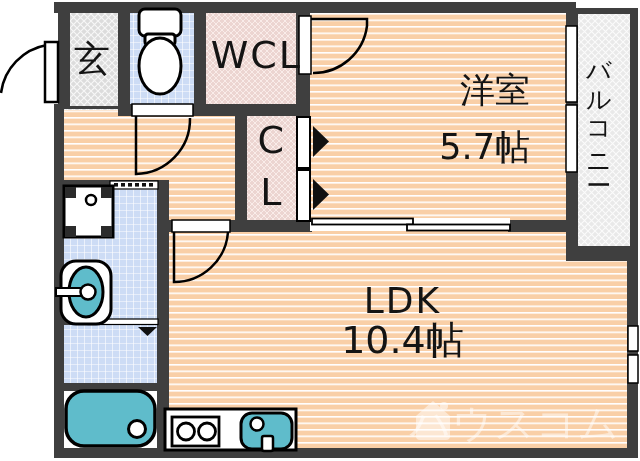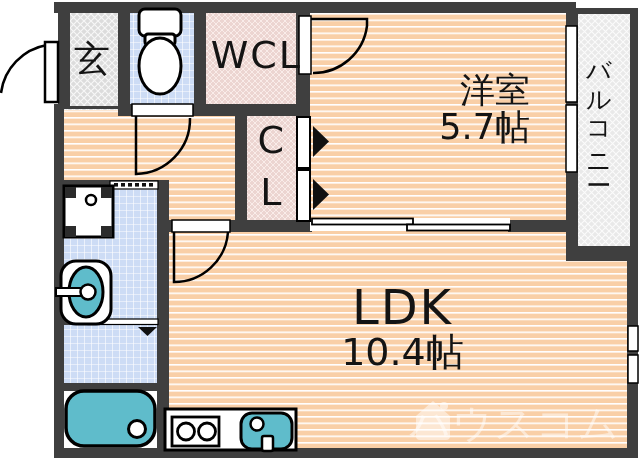--- a/index.html
+++ b/index.html
@@ -7,24 +7,24 @@
     position:relative;width:640px;height:461px;background:#ffffff;overflow:hidden;
     font-family:"DejaVu Sans","Liberation Sans",sans-serif;color:#141414;
   }
   .plan svg{position:absolute;left:0;top:0;}
   .lbl{position:absolute;line-height:1.05;white-space:nowrap;color:#141414;}
   .lbl-entrance{left:64px;top:40px;width:56px;text-align:center;font-size:36px;}
   .lbl-wcl{left:198px;top:36px;width:104px;text-align:right;font-size:38px;letter-spacing:2px;}
   .lbl-closet{left:250px;top:118px;font-size:38px;writing-mode:vertical-rl;text-orientation:upright;letter-spacing:8px;}
   .lbl-yoshitsu{left:330px;top:72px;width:200px;text-align:right;}
   .lbl-yoshitsu .room-name{font-size:35px;}
-  .lbl-yoshitsu .room-area{font-size:35px;margin-top:0;}
+  .lbl-yoshitsu .room-area{font-size:35px;margin-top:20px;}
   .lbl-balcony{left:585px;top:42px;height:200px;font-size:25px;writing-mode:vertical-rl;text-orientation:upright;letter-spacing:4px;}
   .lbl-ldk{left:300px;top:282px;width:205px;text-align:center;}
-  .lbl-ldk .room-name{font-size:48px;letter-spacing:2px;}
+  .lbl-ldk .room-name{font-size:36px;letter-spacing:2px;}
   .lbl-ldk .room-area{font-size:38px;margin-top:1px;}
   .watermark{
     position:absolute;left:410px;top:396px;display:flex;align-items:center;gap:8px;
     color:rgba(255,255,255,0.5);font-size:40px;font-weight:normal;letter-spacing:1px;
   }
   .watermark .wm-icon{display:block;}
 </style>
 </head>
 <body>
 

